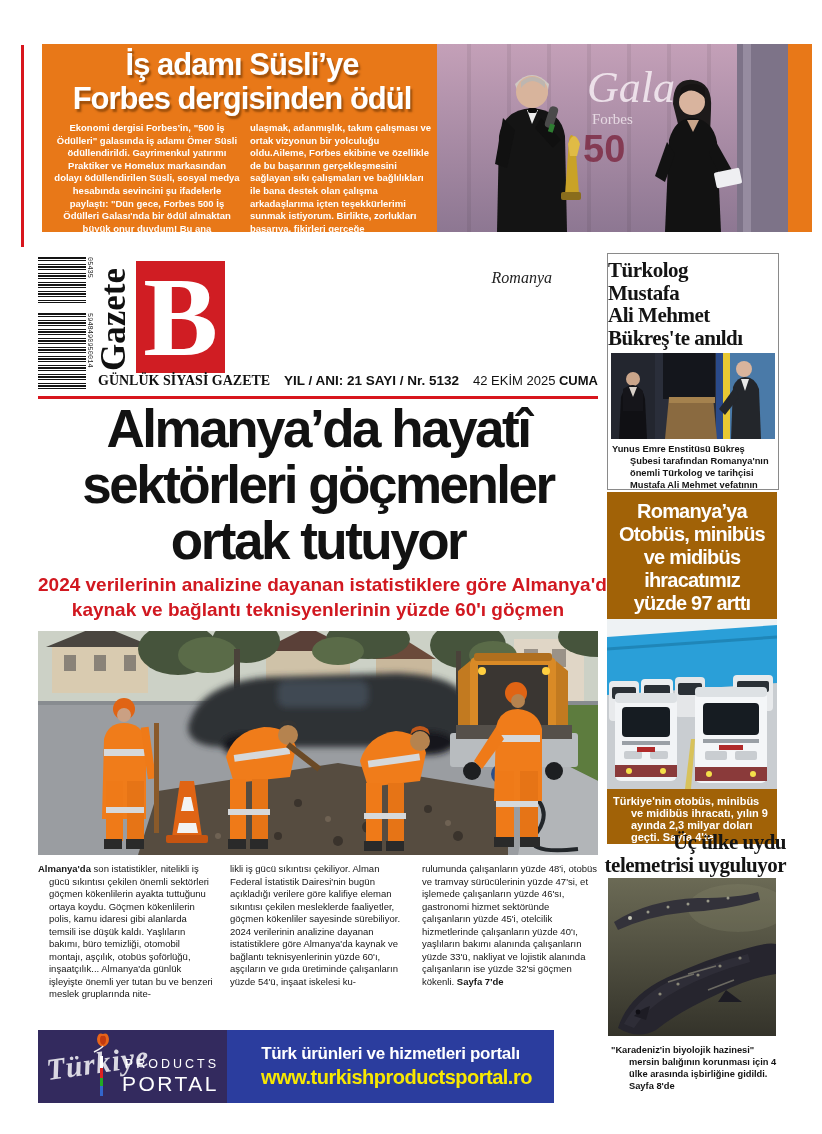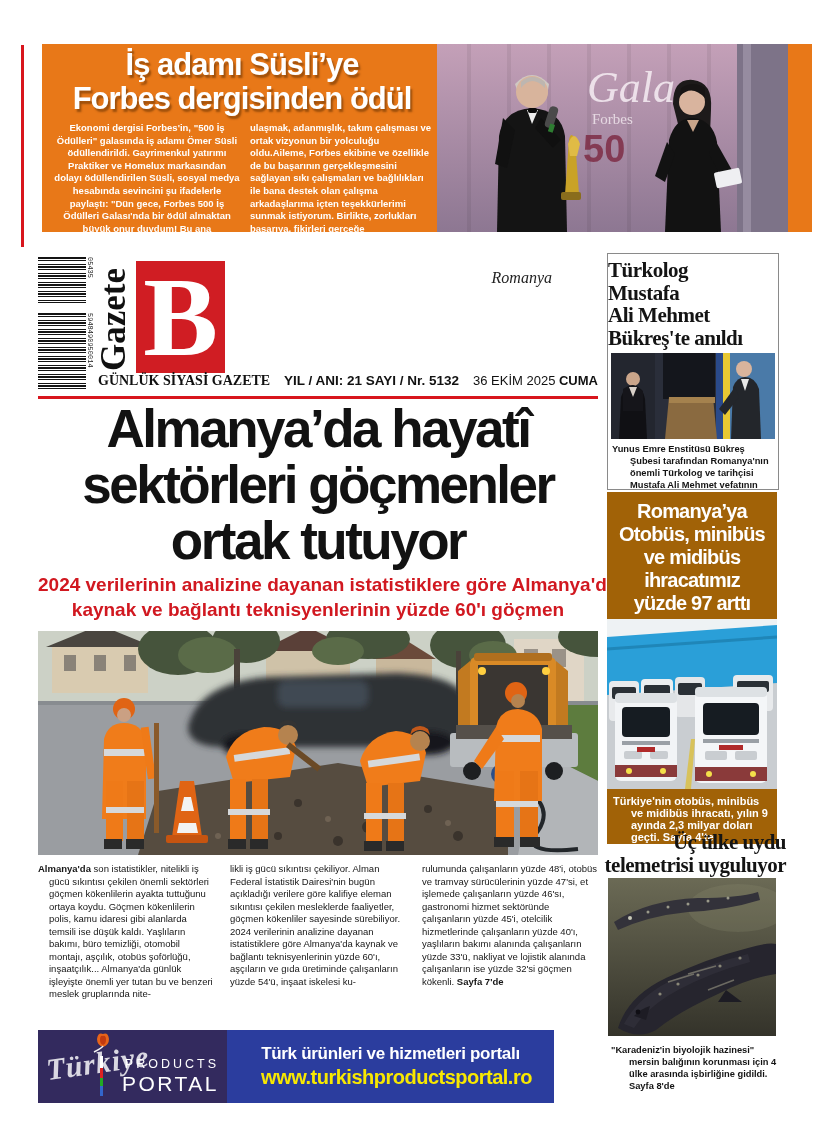--- a/index.html
+++ b/index.html
@@ -153,21 +153,21 @@
   <div class="gazete-vert">Gazete</div>
   <div class="logo-row">
     <div class="b-box">
         <span>B</span>
       </div>
   </div>
   <div class="region">Romanya</div>
   <div class="mast-row">
     <span class="tagline">GÜNLÜK SİYASİ GAZETE</span>
     <span class="issue">YIL / ANI: 21 SAYI / Nr. 5132</span>
-    <span class="mdate"><span>36 EKİM 2025</span> <b>CUMA</b></span>
+    <span class="mdate"><span>42 EKİM 2025</span> <b>CUMA</b></span>
   </div>
   <div class="red-rule"></div>
 </header>
 
 <h1 class="abs lead-head">
   <span>Almanya’da hayatî</span><br>
   <span>sektörleri göçmenler</span><br>
   <span>ortak tutuyor</span>
 </h1>
 <div class="abs lead-sub">

